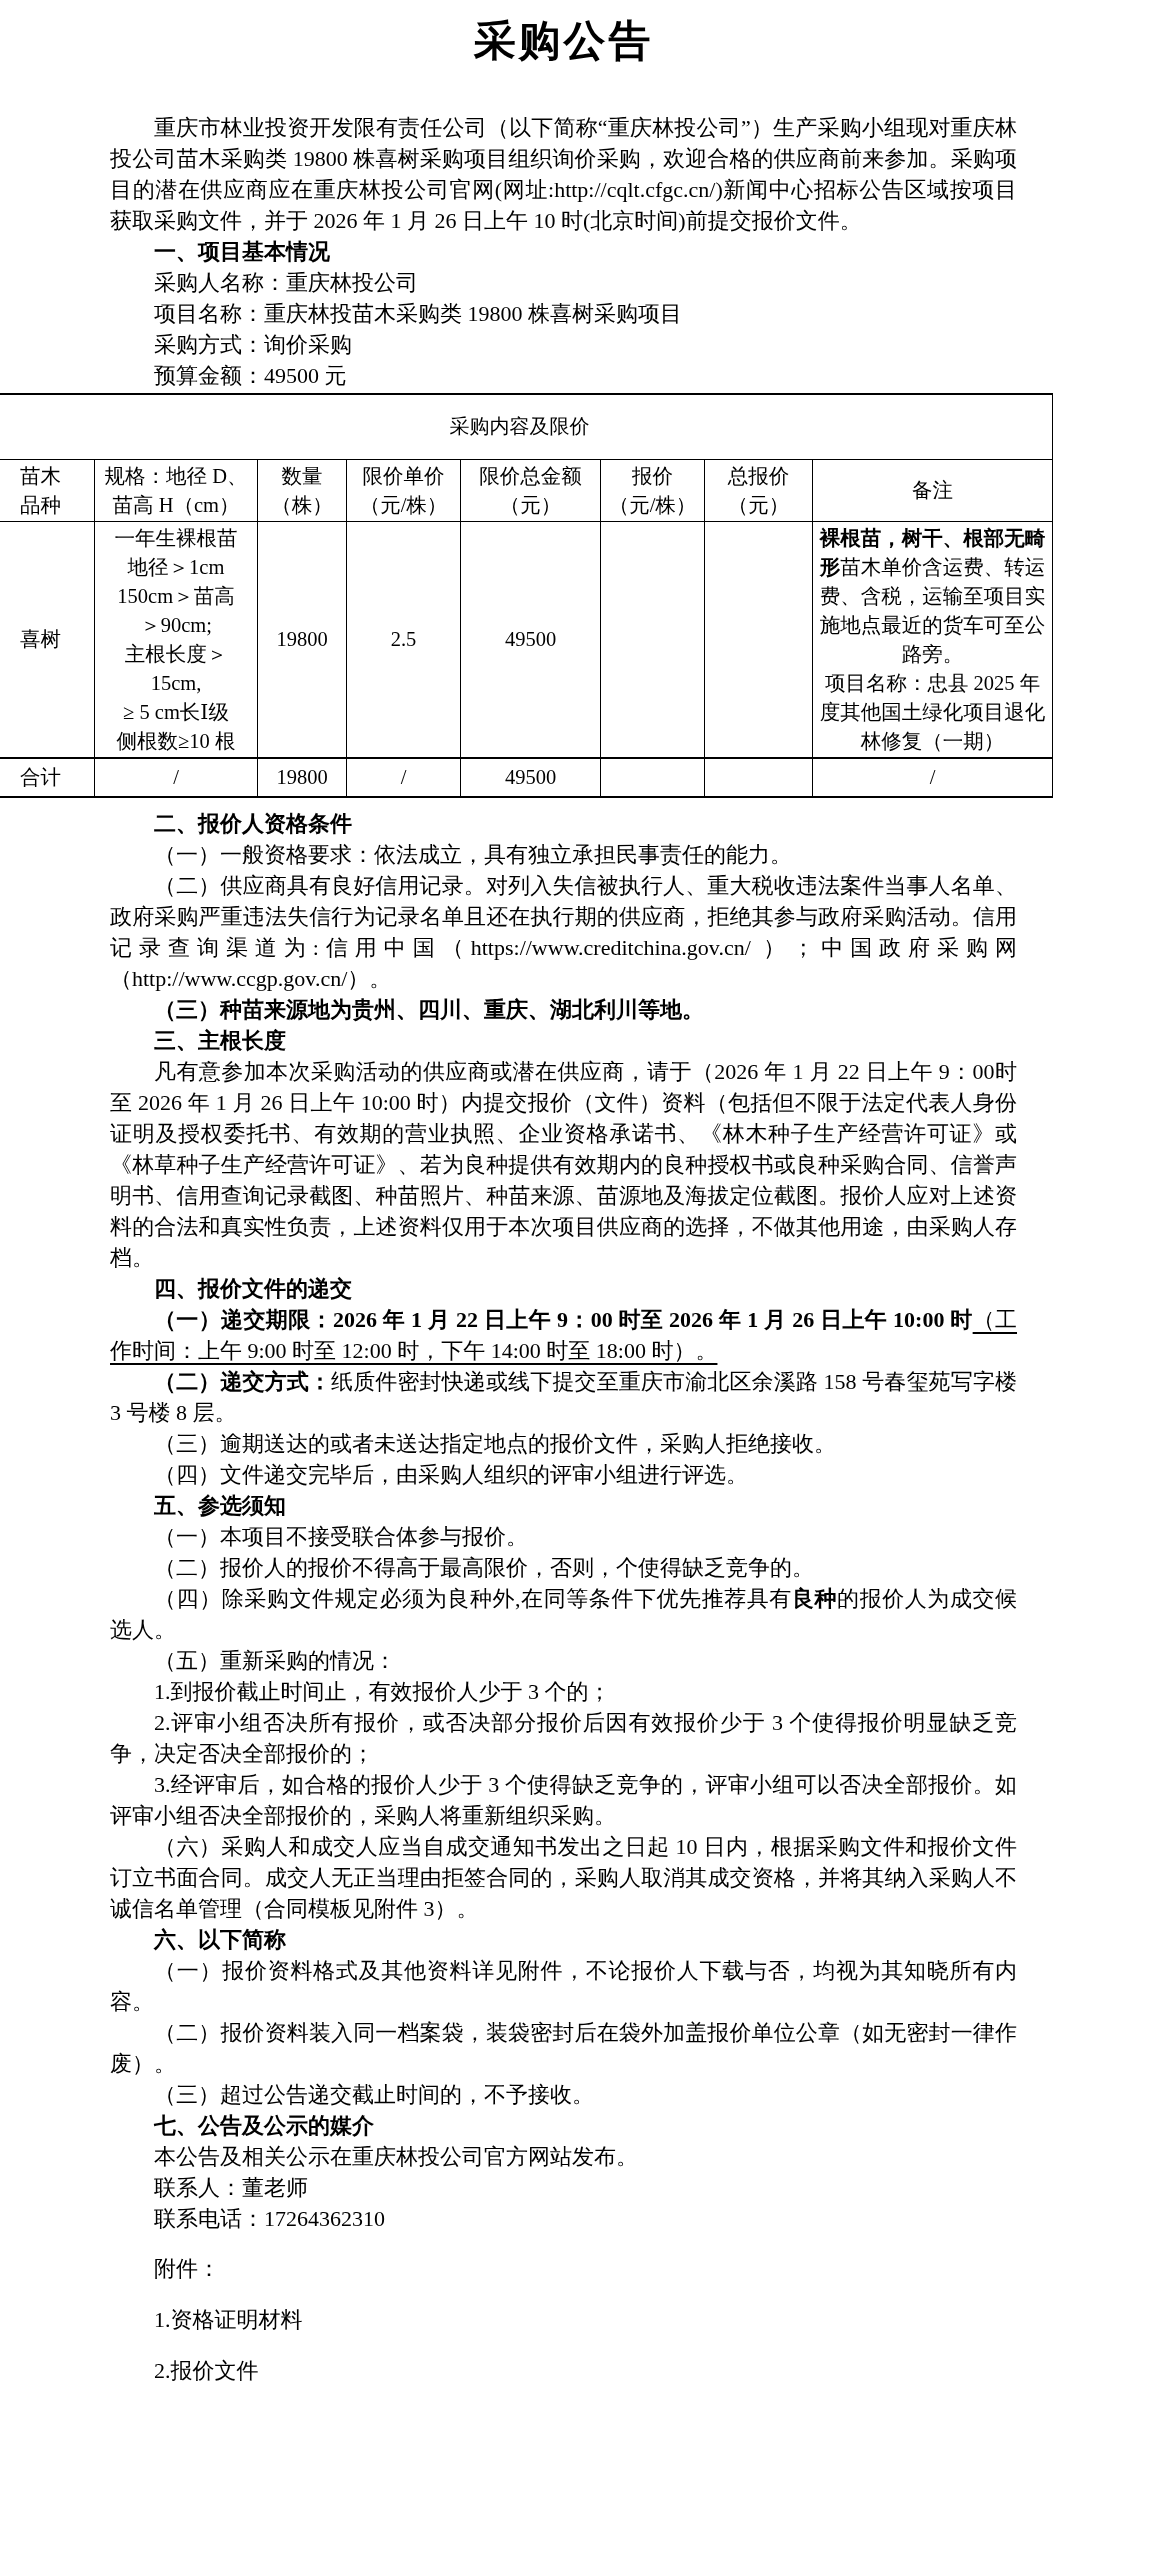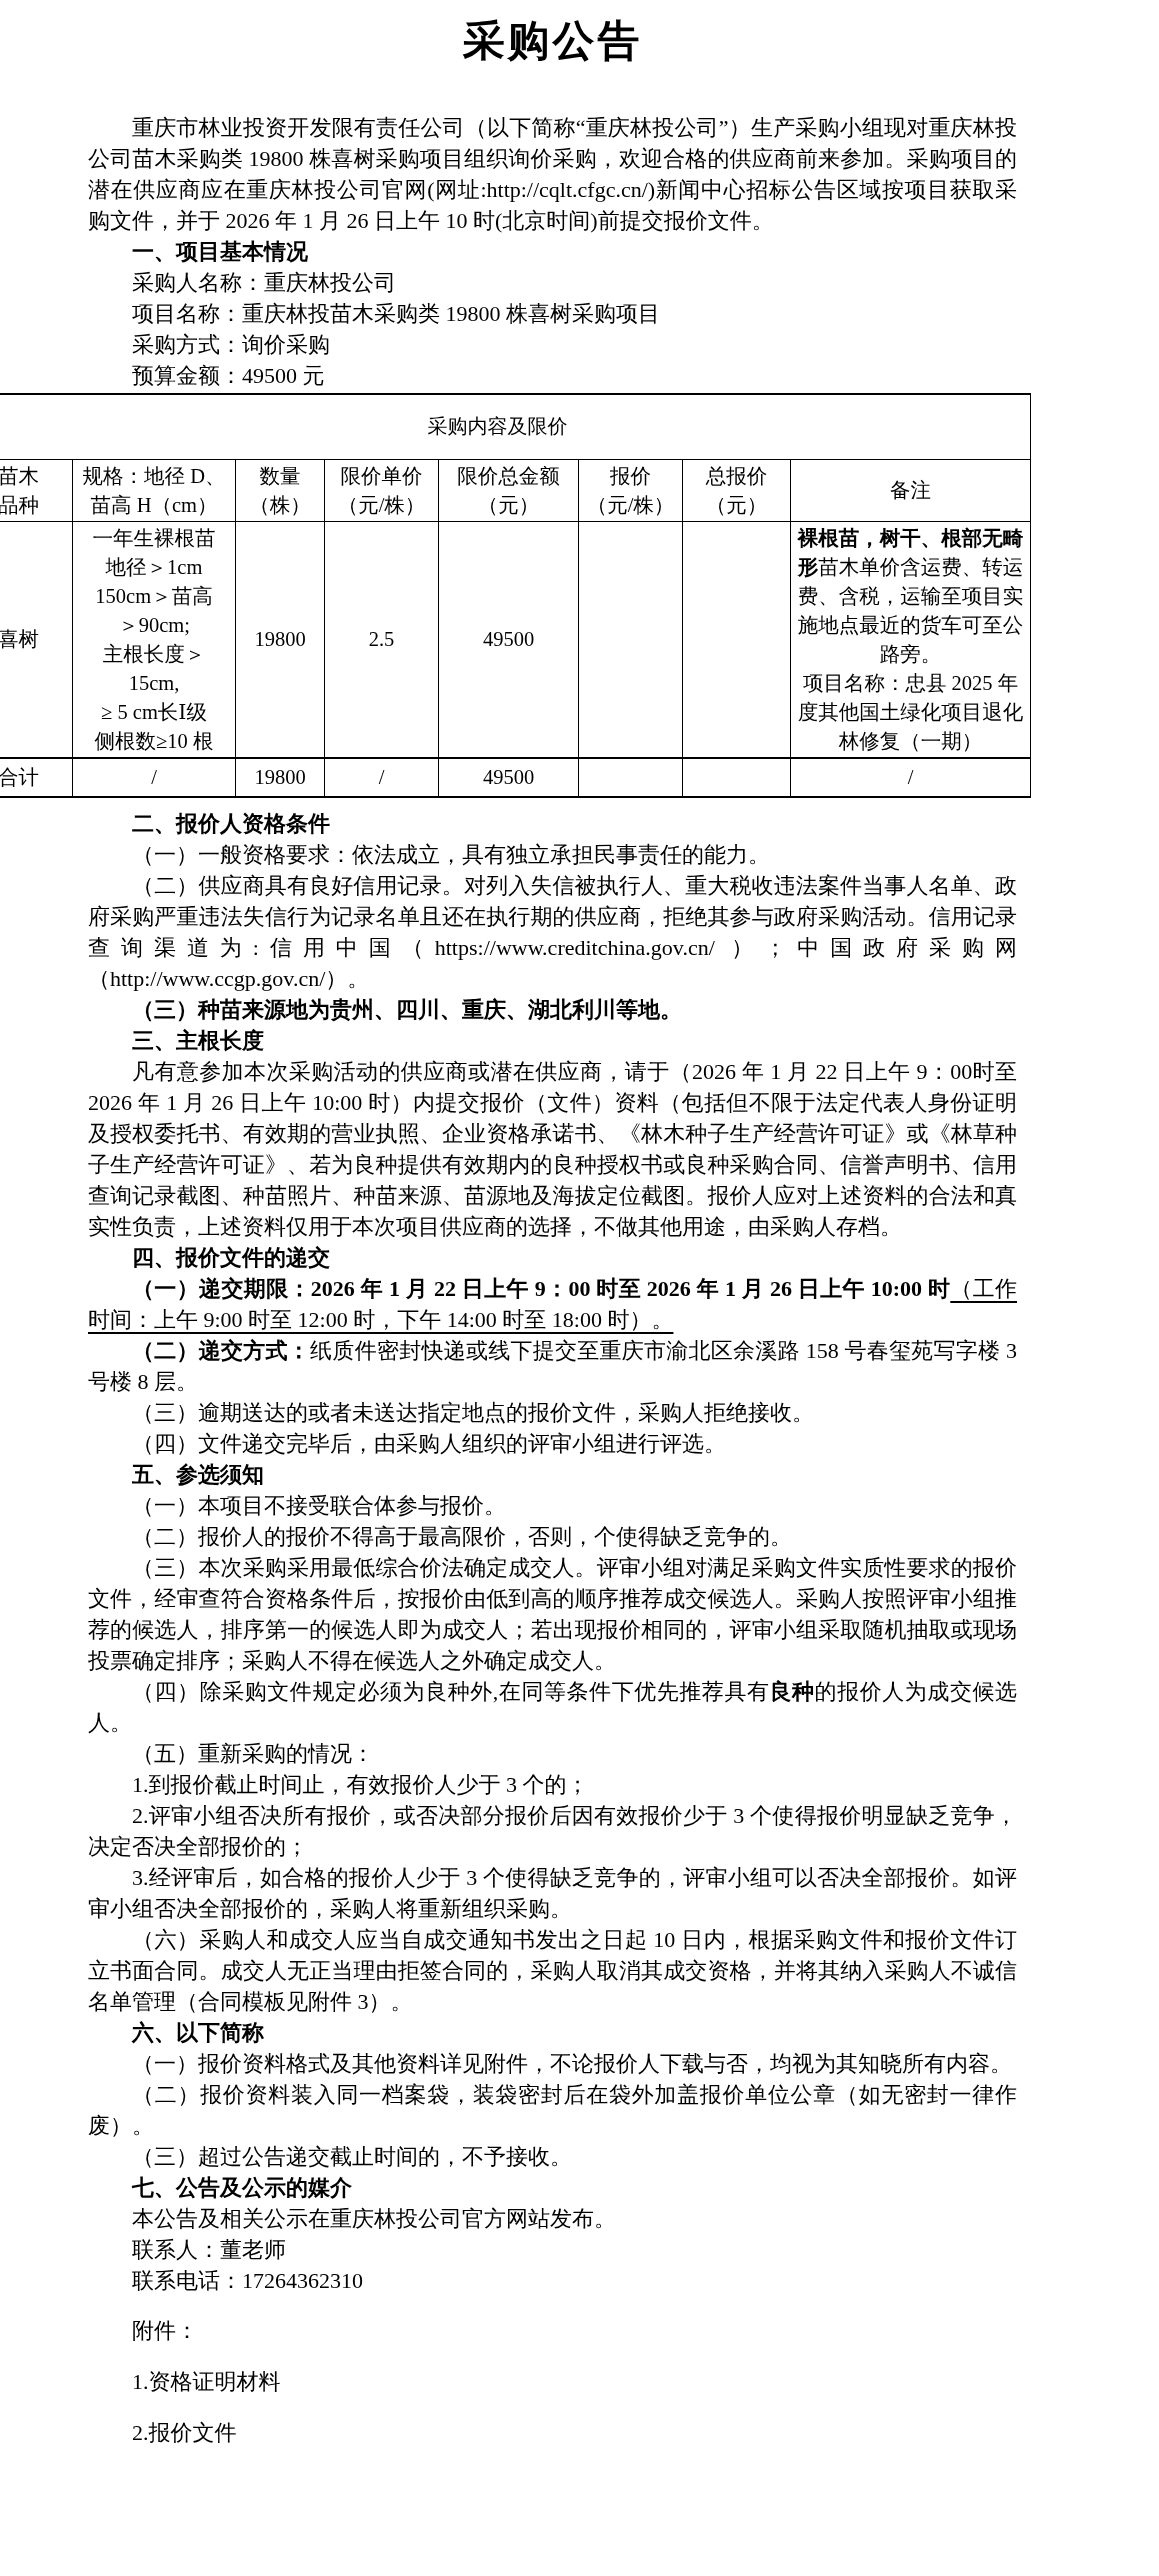--- a/index.html
+++ b/index.html
@@ -1,17 +1,17 @@
 <!DOCTYPE html>
 <html style="font-size:11.7px"><head>
 <meta charset="utf-8">
 <style>
   html,body{margin:0;padding:0;background:#fff;}
   body{width:1159px;font-family:"Liberation Serif","DejaVu Serif",serif;color:#000;}
-  .page{width:1159px;height:2576px;box-sizing:border-box;padding:13px 142px 22px 88px;overflow:hidden;background:#fff;}
+  .page{width:1159px;height:2576px;box-sizing:border-box;padding:13px 142px 22px 110px;overflow:hidden;background:#fff;}
   h1.doc-title{font-size:42px;line-height:57px;font-weight:bold;text-align:center;margin:0 0 42px 0;letter-spacing:2.9px;}
   p{margin:0;font-size:22px;line-height:31px;text-align:justify;}
   p.body{text-indent:2em;}
   p.h{text-indent:2em;font-weight:bold;}
   p.attach-label{text-indent:2em;margin-top:19px;}
   p.attach-item{text-indent:2em;margin-top:20px;}
   .b{font-weight:bold;}
   .u{text-decoration:underline;text-underline-offset:5.1px;text-decoration-thickness:1.5px;}
   table.price-table{border-collapse:collapse;table-layout:fixed;width:1066px;margin-left:-124px;margin-top:1.5px;margin-bottom:10.2px;}
   table.price-table td,table.price-table th{border:1.5px solid #000;font-weight:normal;font-size:20.5px;line-height:29px;padding:1.5px 4.4px;vertical-align:middle;text-align:center;box-sizing:border-box;}
@@ -111,21 +111,20 @@
       <p class="h"><span>三、主根长度</span></p>
       <p class="body"><span>凡有意参加本次采购活动的供应商或潜在供应商，请于（2026 年 1 月 22 日上午 9：00时至 2026 年 1 月 26 日上午 10:00 时）内提交报价（文件）资料（包括但不限于法定代表人身份证明及授权委托书、有效期的营业执照、企业资格承诺书、《林木种子生产经营许可证》或《林草种子生产经营许可证》、若为良种提供有效期内的良种授权书或良种采购合同、信誉声明书、信用查询记录截图、种苗照片、种苗来源、苗源地及海拔定位截图。报价人应对上述资料的合法和真实性负责，上述资料仅用于本次项目供应商的选择，不做其他用途，由采购人存档。</span></p>
       <p class="h"><span>四、报价文件的递交</span></p>
       <p class="body"><span class="b">（一）递交期限：2026 年 1 月 22 日上午 9：00 时至 2026 年 1 月 26 日上午 10:00 时</span><span class="u">（工作时间：上午 9:00 时至 12:00 时，下午 14:00 时至 18:00 时）。</span></p>
       <p class="body"><span class="b">（二）递交方式：</span><span>纸质件密封快递或线下提交至重庆市渝北区余溪路 158 号春玺苑写字楼 3 号楼 8 层。</span></p>
       <p class="body"><span>（三）逾期送达的或者未送达指定地点的报价文件，采购人拒绝接收。</span></p>
       <p class="body"><span>（四）文件递交完毕后，由采购人组织的评审小组进行评选。</span></p>
       <p class="h"><span>五、参选须知</span></p>
       <p class="body"><span>（一）本项目不接受联合体参与报价。</span></p>
       <p class="body"><span>（二）报价人的报价不得高于最高限价，否则，个使得缺乏竞争的。</span></p>
-      <p class="body"><span>（三）本次采购采用最低综合价法确定成交人。评审小组对满足采购文件实质性要求的报价文件，经审查符合资格条件后，按报价由低到高的顺序推荐成交候选人。采购人按照评审小组推荐的候选人，排序第一的候选人即为成交人；若出现报价相同的，评审小组采取随机抽取或现场投票确定排序；采购人不得在候选人之外确定成交人。</span></p>
       <p class="body"><span>（四）除采购文件规定必须为良种外,在同等条件下优先推荐具有</span><span class="b">良种</span><span>的报价人为成交候选人。</span></p>
       <p class="body"><span>（五）重新采购的情况：</span></p>
       <p class="body"><span>1.到报价截止时间止，有效报价人少于 3 个的；</span></p>
       <p class="body"><span>2.评审小组否决所有报价，或否决部分报价后因有效报价少于 3 个使得报价明显缺乏竞争，决定否决全部报价的；</span></p>
       <p class="body"><span>3.经评审后，如合格的报价人少于 3 个使得缺乏竞争的，评审小组可以否决全部报价。如评审小组否决全部报价的，采购人将重新组织采购。</span></p>
       <p class="body"><span>（六）采购人和成交人应当自成交通知书发出之日起 10 日内，根据采购文件和报价文件订立书面合同。成交人无正当理由拒签合同的，采购人取消其成交资格，并将其纳入采购人不诚信名单管理（合同模板见附件 3）。</span></p>
       <p class="h"><span>六、以下简称</span></p>
       <p class="body"><span>（一）报价资料格式及其他资料详见附件，不论报价人下载与否，均视为其知晓所有内容。</span></p>
       <p class="body"><span>（二）报价资料装入同一档案袋，装袋密封后在袋外加盖报价单位公章（如无密封一律作废）。</span></p>
       <p class="body"><span>（三）超过公告递交截止时间的，不予接收。</span></p>

